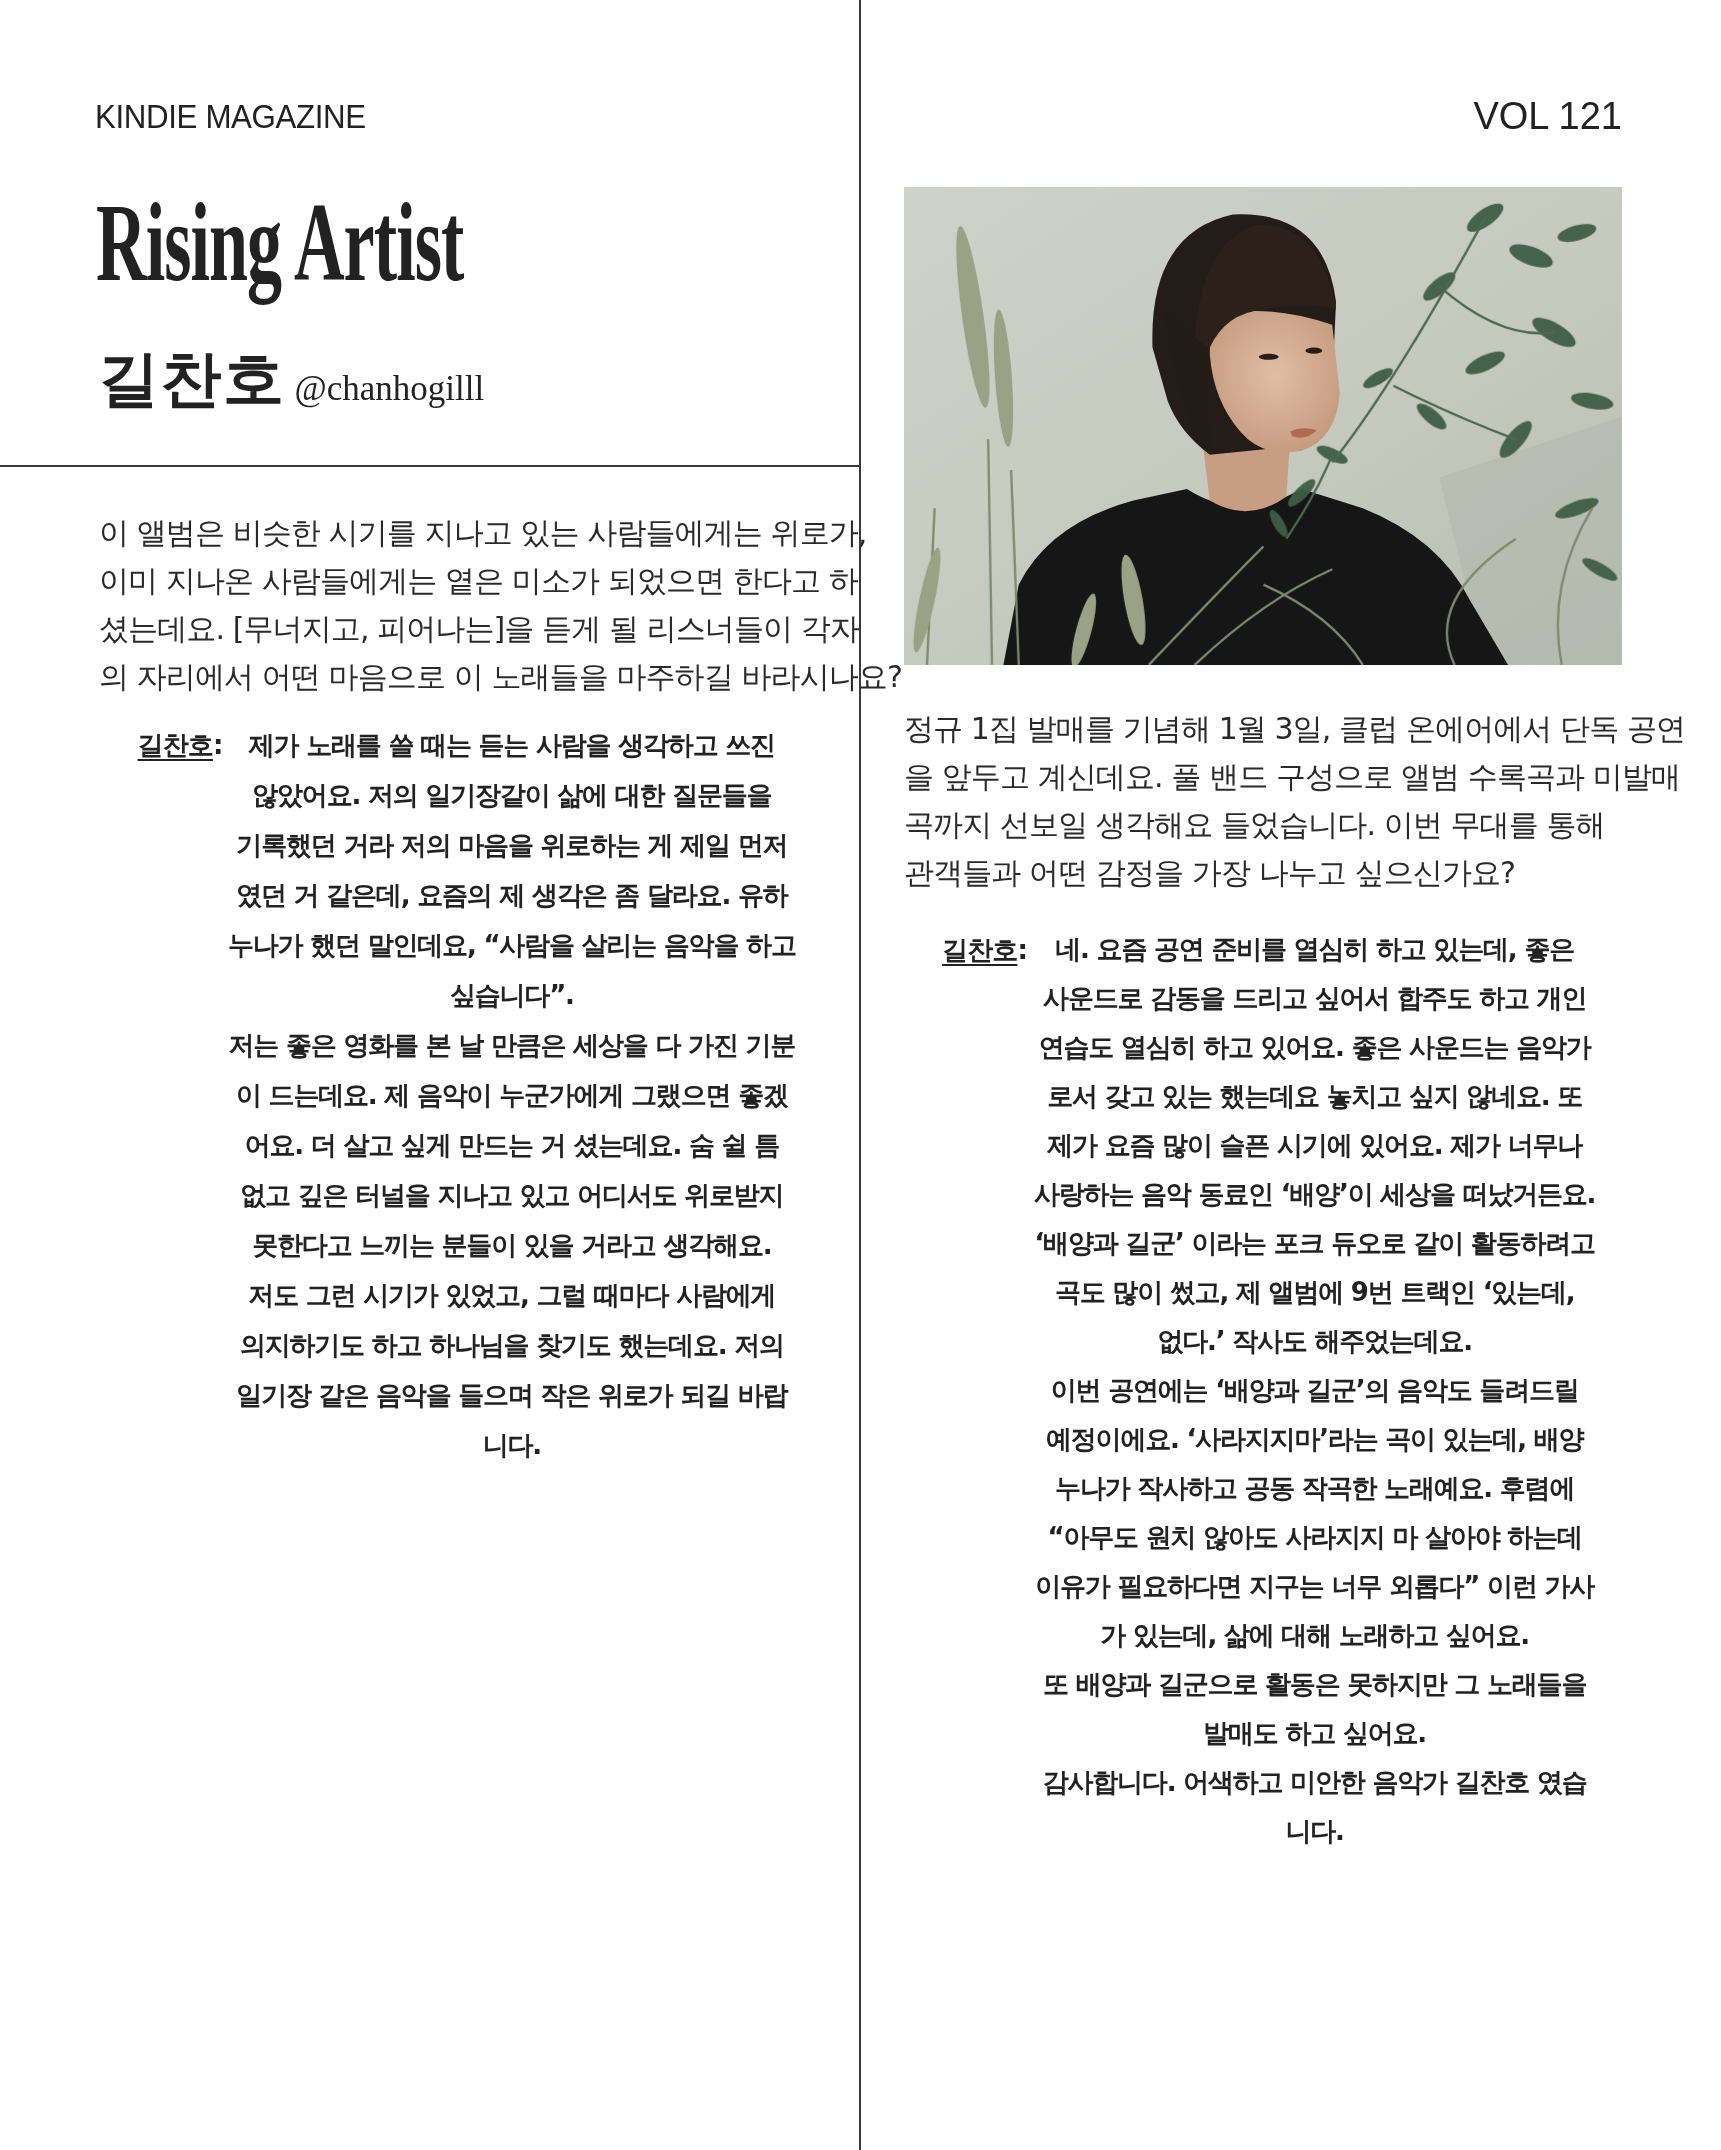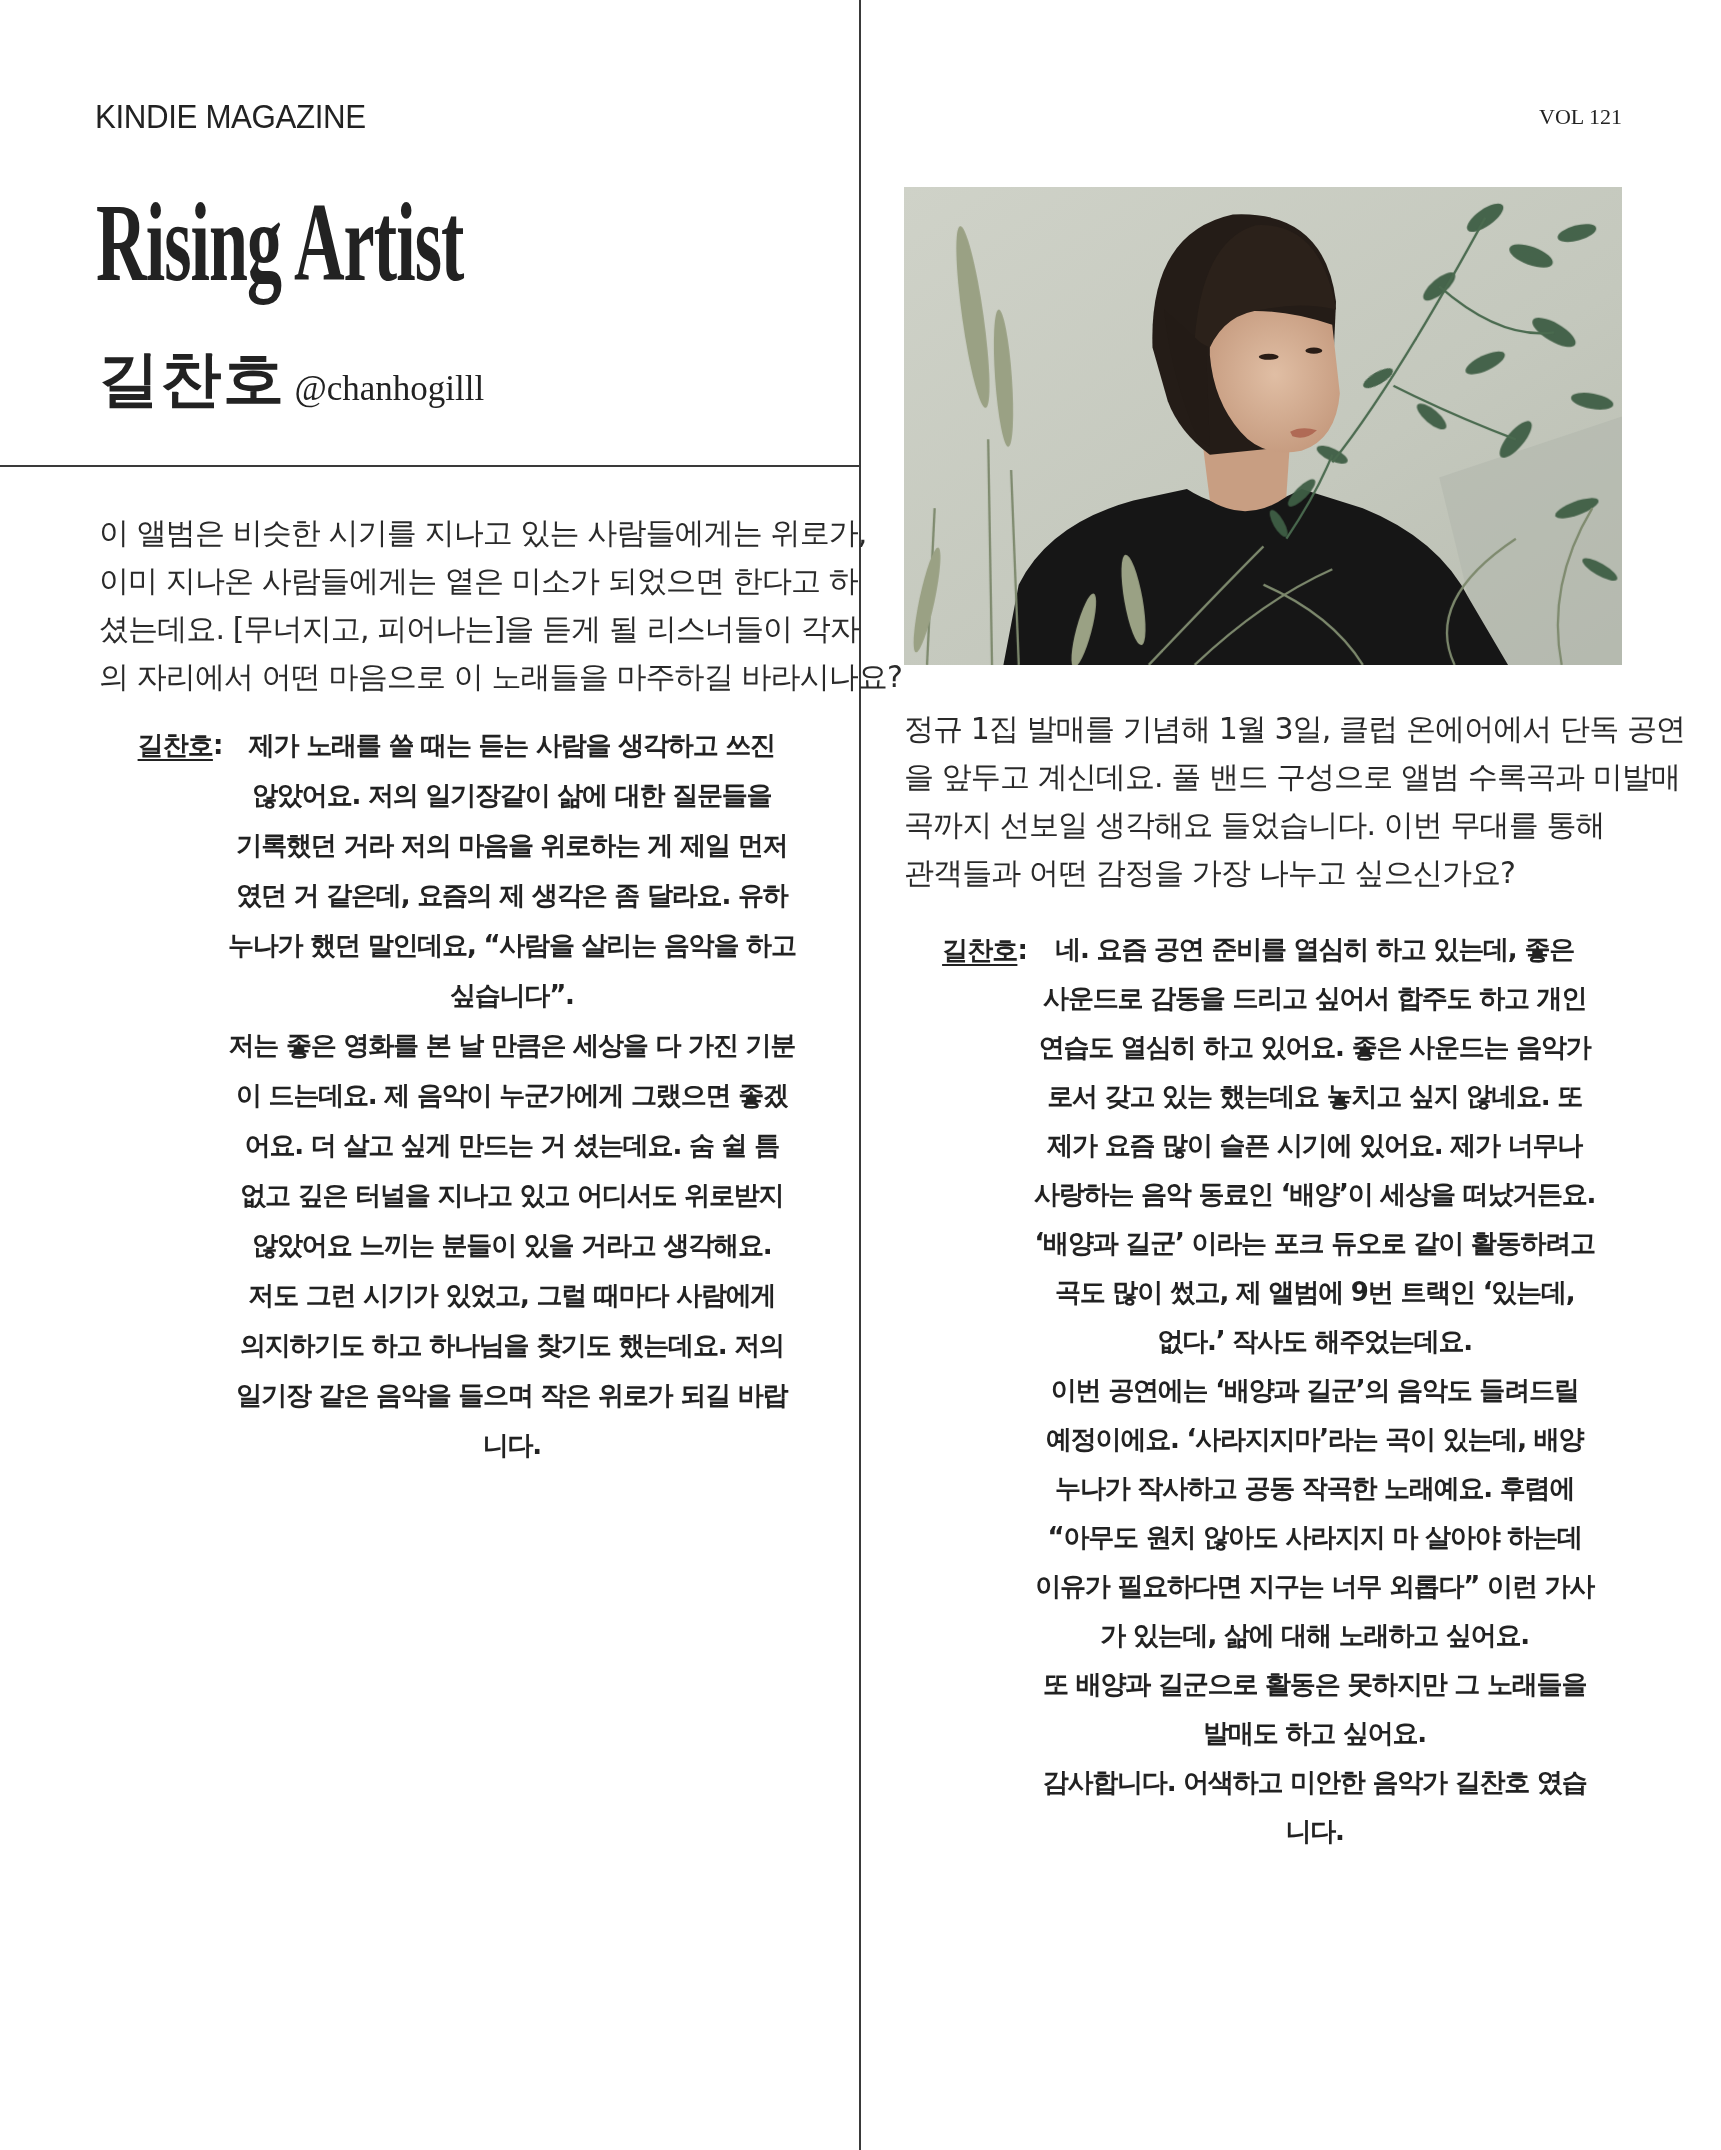--- a/index.html
+++ b/index.html
@@ -1,21 +1,21 @@
 <!DOCTYPE html>
 <html style="font-size:12.2px"><head>
 <meta charset="utf-8">
 <style>
   html, body { margin: 0; padding: 0; background: #ffffff; }
   body { width: 1721px; height: 2151px; position: relative; overflow: hidden; color: #222222; font-family: "DejaVu Sans", sans-serif; }
   .abs { position: absolute; }
   .divider-v { left: 859px; top: 0; width: 2.3px; height: 2151px; background: #3a3a3a; }
   .divider-h { left: 0; top: 465px; width: 861px; height: 2.3px; background: #3a3a3a; }
   .magazine { left: 95px; top: 95px; font-family: "Liberation Sans", sans-serif; font-size: 34px; line-height: 43px; color: #222; letter-spacing: -0.4px; transform: scaleX(0.92); transform-origin: left top; white-space: nowrap; }
-  .vol { right: 99px; top: 95px; font-family: Liberation Serif, serif; font-size: 22px; line-height: 43px; color: #222; white-space: nowrap; }
+  .vol { right: 99px; top: 95px; font-family: Liberation Sans, sans-serif; font-size: 38px; line-height: 43px; color: #222; white-space: nowrap; }
   .title { left: 96px; top: 173px; font-family: "Liberation Serif", serif; font-weight: bold; font-size: 113px; line-height: 138px; color: #222; white-space: nowrap; transform: scaleX(0.62); transform-origin: left top; letter-spacing: -1.5px; }
   .artist-row { left: 98px; top: 341px; white-space: nowrap; display: flex; align-items: baseline; }
   .artist-name { font-family: "DejaVu Serif", serif; font-weight: bold; font-size: 61px; line-height: 76px; color: #222; letter-spacing: 1.5px; }
   .handle { font-family: "Liberation Serif", serif; font-size: 35px; color: #222; margin-left: 9px; }
   .q { font-family: "DejaVu Sans", sans-serif; font-size: 30px; line-height: 48px; color: #2a2a2a; white-space: pre; letter-spacing: -0.9px; }
   .ans-row { display: flex; white-space: nowrap; text-align: center; }
   .speaker { font-family: "DejaVu Sans", sans-serif; font-weight: bold; font-size: 26px; line-height: 50px; color: #222; letter-spacing: -0.9px; }
   .speaker .nm { text-decoration: underline; text-underline-offset: 5.4px; text-decoration-thickness: 2.3px; }
   .a { font-family: "DejaVu Sans", sans-serif; font-weight: bold; font-size: 26px; line-height: 50px; color: #222; white-space: pre; letter-spacing: -1.2px; }
   .photo { left: 904px; top: 187px; width: 718px; height: 478px; overflow: hidden; background: #c9ccc2; }
@@ -124,21 +124,21 @@
       <div class="a">제가 노래를 쓸 때는 듣는 사람을 생각하고 쓰진</div>
       <div class="a">않았어요. 저의 일기장같이 삶에 대한 질문들을</div>
       <div class="a">기록했던 거라 저의 마음을 위로하는 게 제일 먼저</div>
       <div class="a">였던 거 같은데, 요즘의 제 생각은 좀 달라요. 유하</div>
       <div class="a">누나가 했던 말인데요, “사람을 살리는 음악을 하고</div>
       <div class="a">싶습니다”.</div>
       <div class="a">저는 좋은 영화를 본 날 만큼은 세상을 다 가진 기분</div>
       <div class="a">이 드는데요. 제 음악이 누군가에게 그랬으면 좋겠</div>
       <div class="a">어요. 더 살고 싶게 만드는 거 셨는데요. 숨 쉴 틈</div>
       <div class="a">없고 깊은 터널을 지나고 있고 어디서도 위로받지</div>
-      <div class="a">않았어요 느끼는 분들이 있을 거라고 생각해요.</div>
+      <div class="a">못한다고 느끼는 분들이 있을 거라고 생각해요.</div>
       <div class="a">저도 그런 시기가 있었고, 그럴 때마다 사람에게</div>
       <div class="a">의지하기도 하고 하나님을 찾기도 했는데요. 저의</div>
       <div class="a">일기장 같은 음악을 들으며 작은 위로가 되길 바랍</div>
       <div class="a">니다.</div>
     </div>
   </div>
 </div>
 
 <div class="abs" style="left:904px; top:705px;">
   <div class="q">정규 1집 발매를 기념해 1월 3일, 클럽 온에어에서 단독 공연</div>

